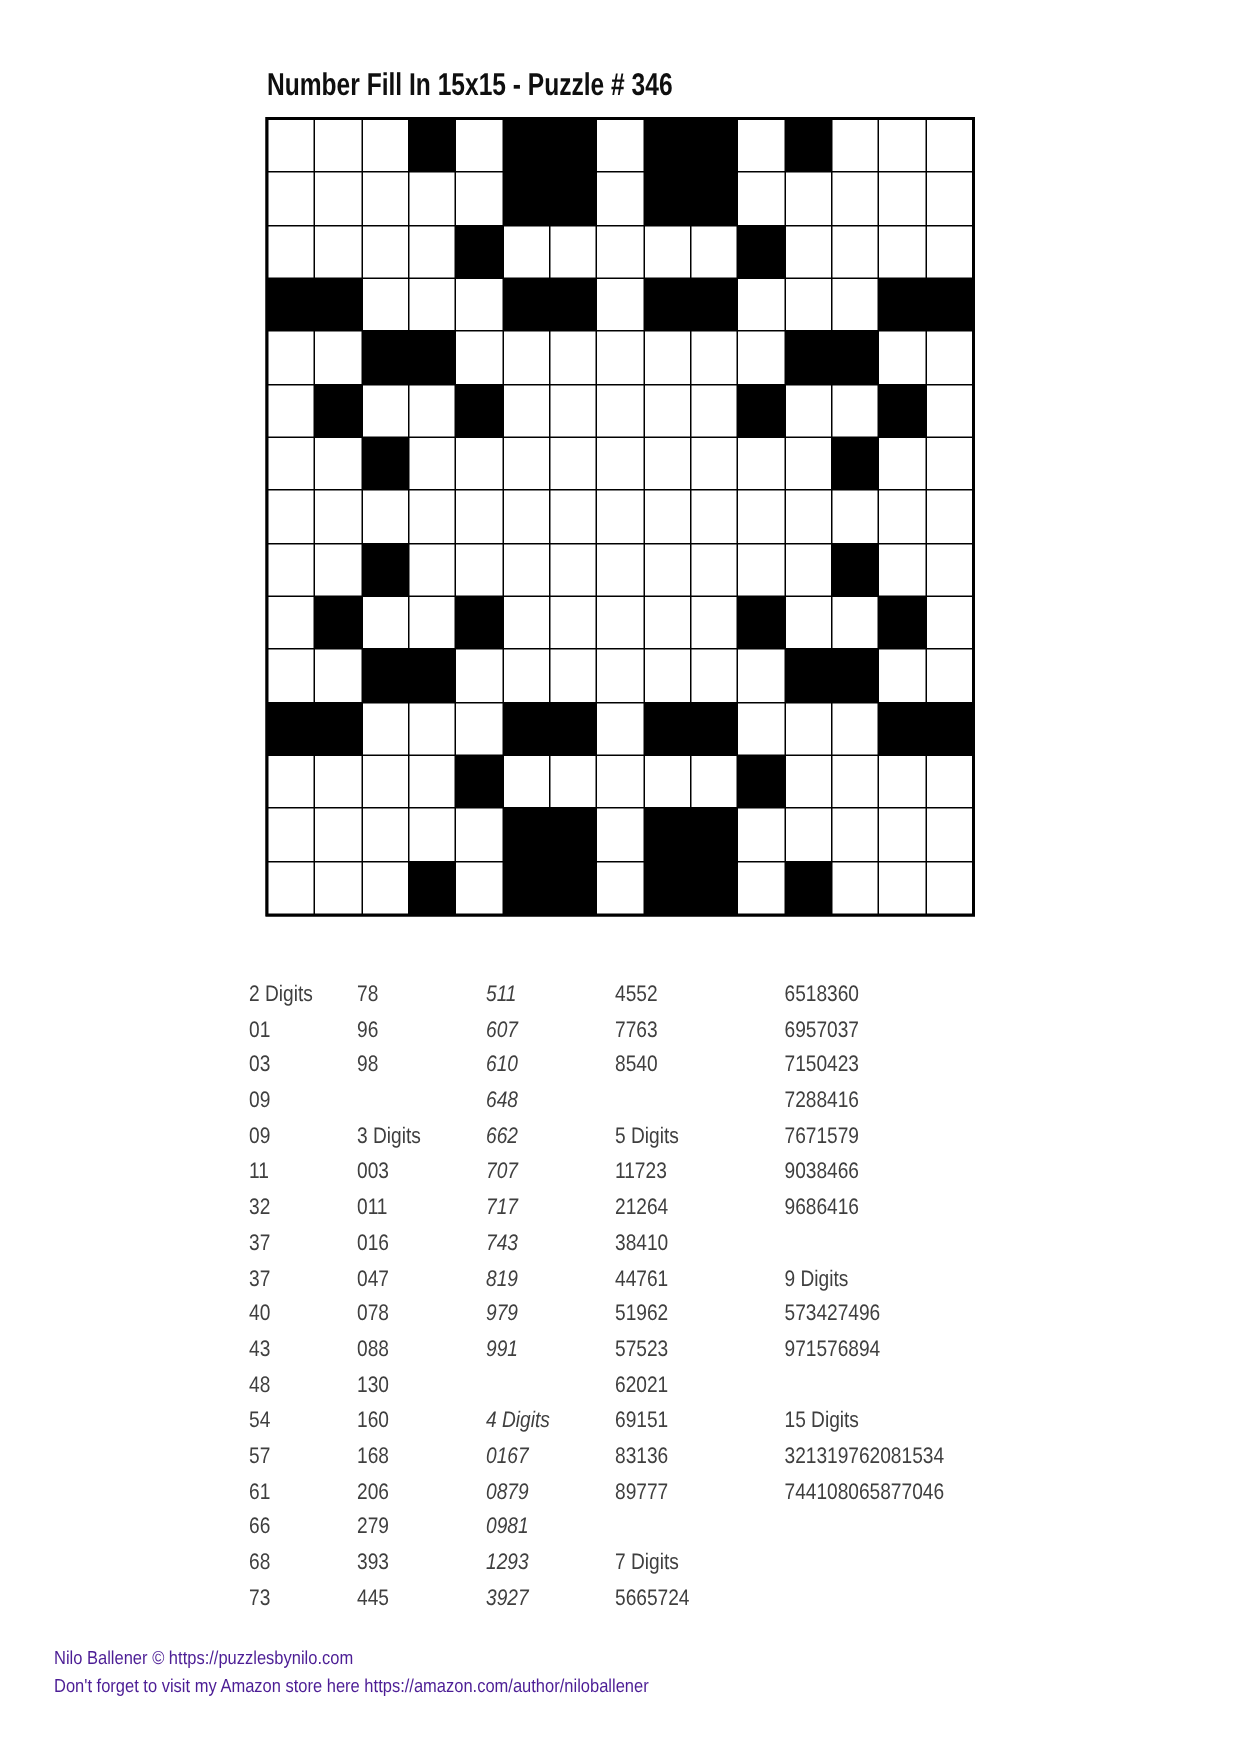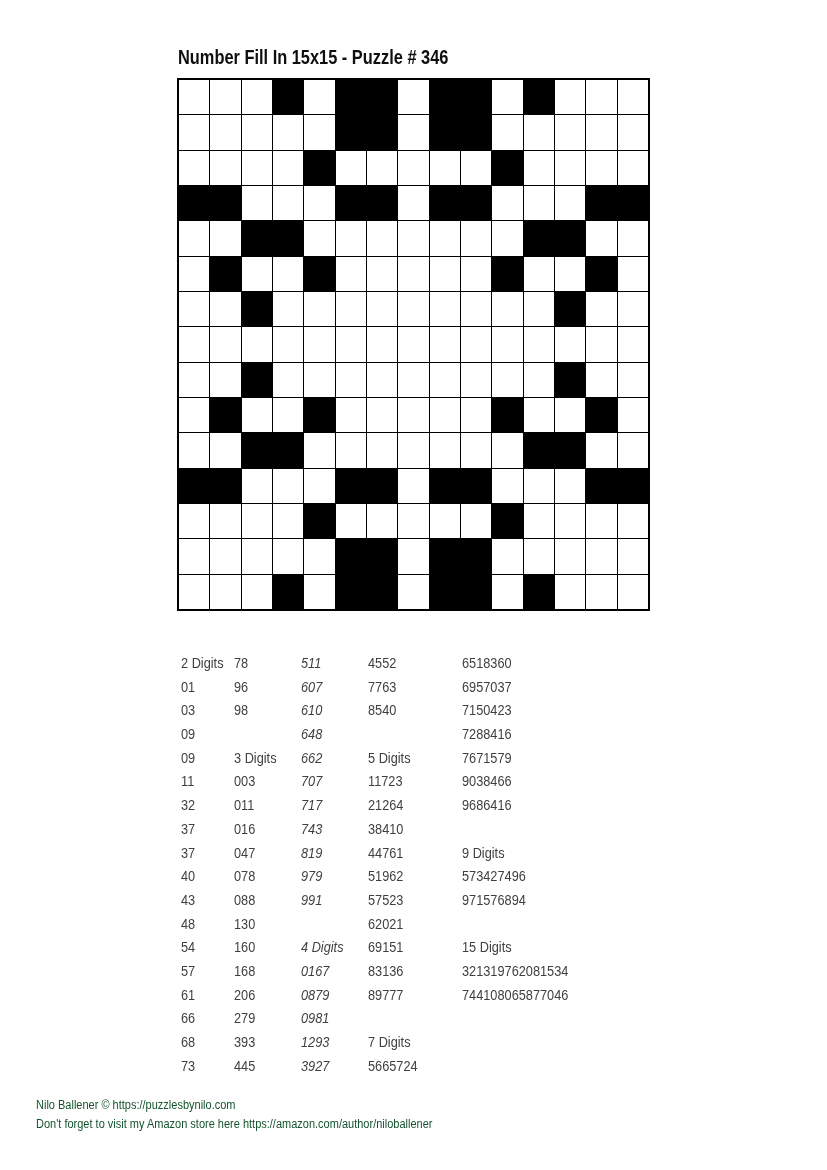--- a/index.html
+++ b/index.html
@@ -22,38 +22,38 @@
     border:2px solid #000;
     background:#000;
     display:grid;
     grid-template-columns:repeat(15, 1fr);
     grid-template-rows:repeat(15, 1fr);
     gap:1px;
   }
   .cell { background:#ffffff; }
   .cell.black { background:#000000; }
   .clue-columns {
-    position:absolute; left:181px; top:651px;
-    display:flex; align-items:flex-start;
+    position:absolute; left:166px; top:651px;
+    display:flex; align-items:flex-start;gap:19px;
   }
   .clue-col { display:flex; flex-direction:column; }
   .clue-col:nth-child(1){ width:53px; }
   .clue-col:nth-child(2){ width:67px;justify-content:flex-end; }
   .clue-col:nth-child(3){ width:67px;font-style:italic; }
   .clue-col:nth-child(4){ width:94px; }
   .clue-col:nth-child(5){ width:190px; }
   .clue {
     height:23.7px; line-height:23.7px;
     font-size:15px; color:#3f3f3f;
     white-space:nowrap;
     transform:scaleX(0.85); transform-origin:left center;
   }
   .footer {
     position:absolute; left:36px; top:1096px;
-    font-size:12.5px; color:#14532d; line-height:19px;
+    font-size:12.5px; color:#4c1d95; line-height:19px;
   }
   .footer-line {
     white-space:nowrap;
     transform:scaleX(0.88); transform-origin:left top;
   }
 </style>
 </head>
 <body>
 
 <div class="page-title">Number Fill In 15x15 - Puzzle # 346</div>

